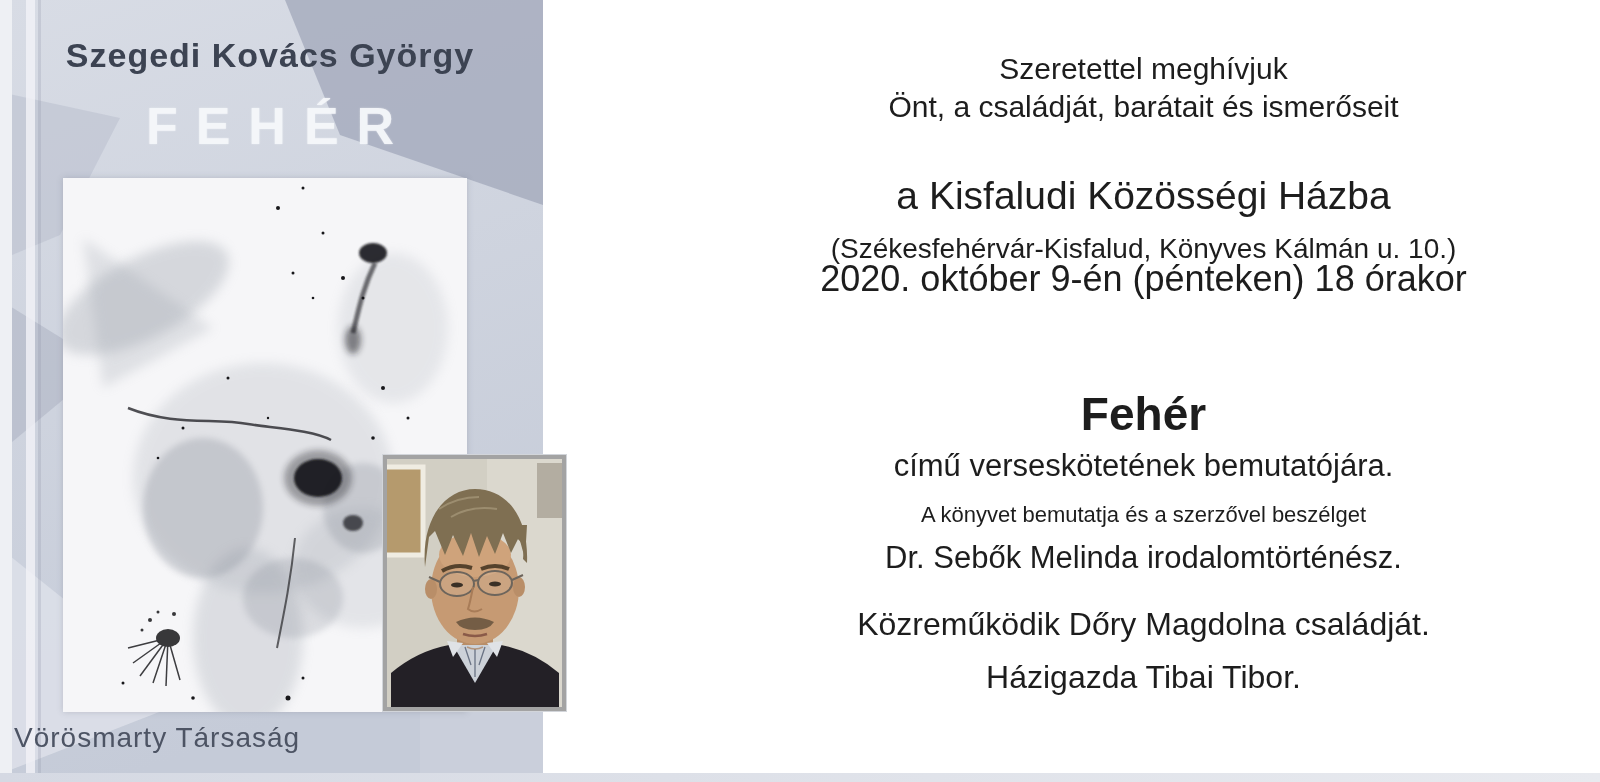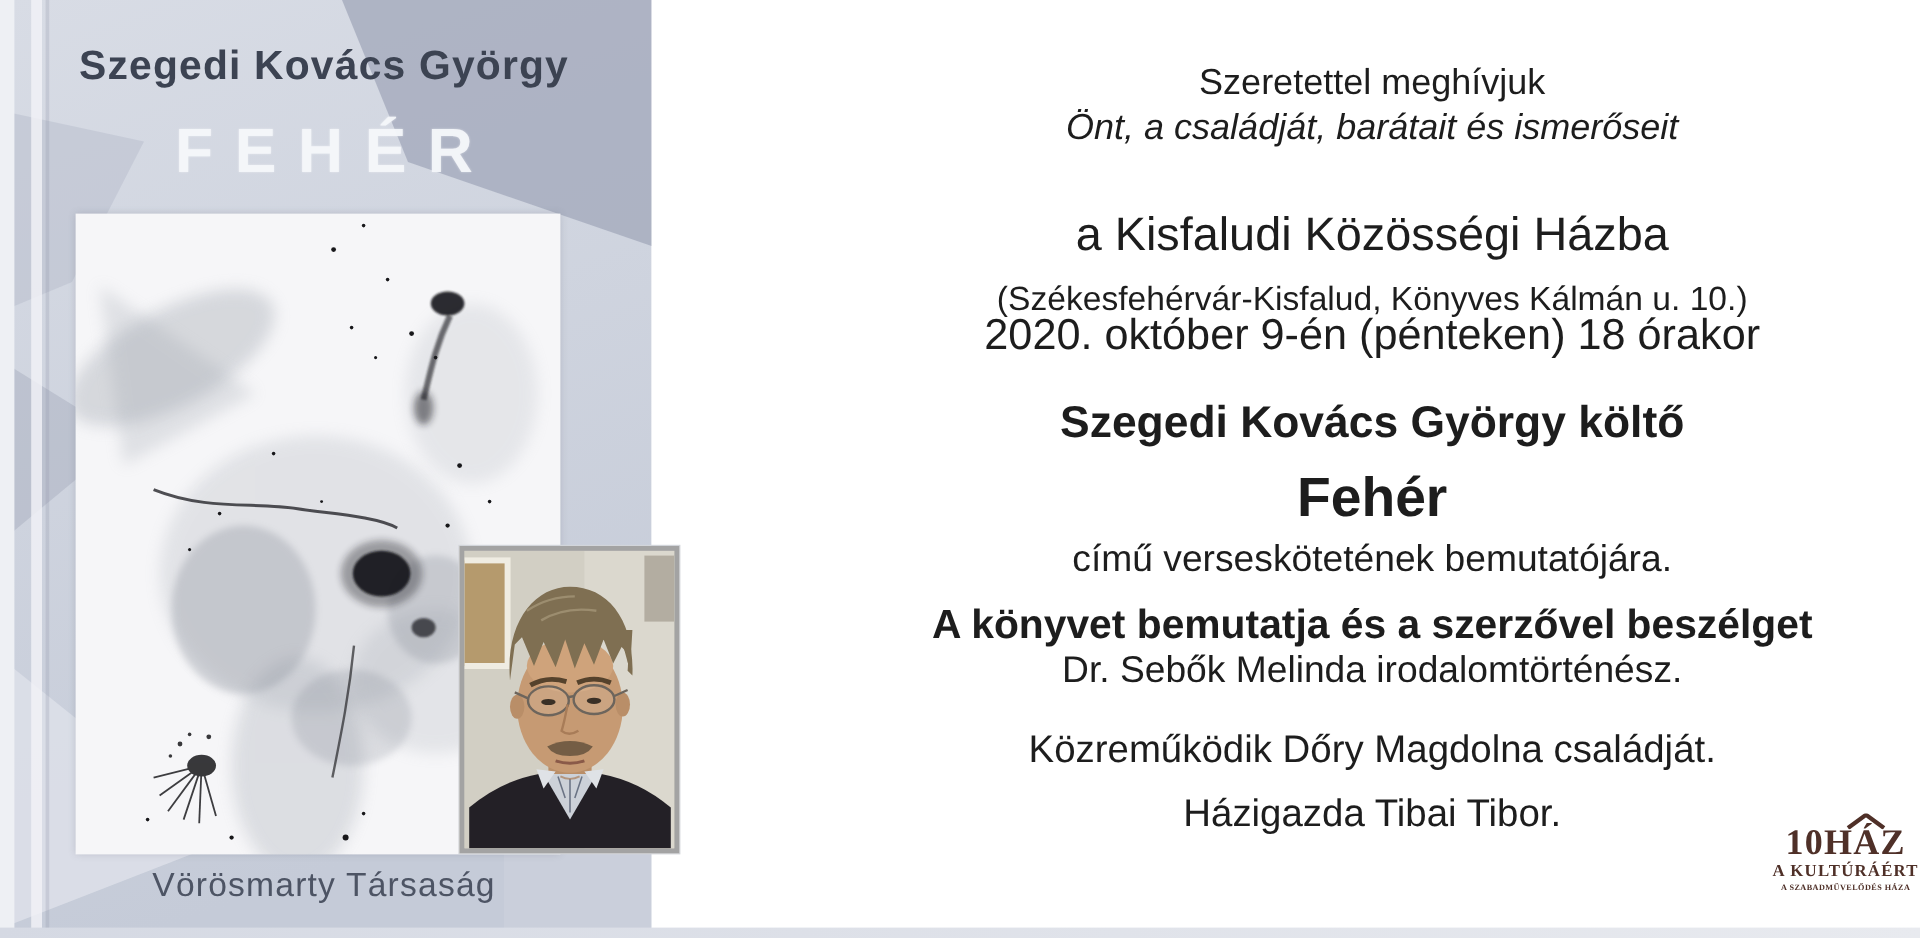--- a/index.html
+++ b/index.html
@@ -17,42 +17,42 @@
   .cover-title{
     position:absolute;left:14px;top:96px;width:512px;text-align:center;
     font-size:52px;font-weight:bold;letter-spacing:18px;padding-left:18px;box-sizing:border-box;
     color:rgba(244,246,250,0.93);text-shadow:0 0 2px rgba(255,255,255,0.5);
   }
   .art-panel{
     position:absolute;left:63px;top:178px;width:404px;height:534px;
     background:#f6f6f8;box-shadow:0 0 6px rgba(90,95,110,0.25);
   }
   .publisher{
-    position:absolute;left:14px;top:722px;width:512px;text-align:center;
+    position:absolute;left:14px;top:722px;width:512px;
     font-size:28px;color:#4d5464;letter-spacing:1px;
   }
   
   .photo{
     position:absolute;left:383px;top:455px;width:183px;height:256px;
     border:4px solid #a3a3a3;box-sizing:border-box;
     box-shadow:0 0 0 1px #d2d5da;background:#d4d1c6;overflow:hidden;
   }
   .photo svg{display:block;}
   
   .invite{position:absolute;left:545px;top:0;width:1055px;height:568px;color:#1d1d1d;}
   .invite .line{position:absolute;left:150px;right:8px;text-align:center;line-height:1.15;white-space:nowrap;}
   .l-greeting1{top:52px;font-size:30px;}
-  .l-greeting2{top:90px;font-size:30px;font-style:italic;}
+  .l-greeting2{top:90px;font-size:30px;}
   .l-venue{top:174px;font-size:39px;}
   .l-address{top:211px;font-size:28px;margin-top:22px;}
   .l-datetime{top:258px;font-size:36px;}
   .l-author{top:331px;font-size:37px;font-weight:bold;}
   .l-booktitle{top:388px;font-size:46px;font-weight:bold;}
   .l-bookline{top:448px;font-size:31px;}
-  .l-pres1{top:502px;font-size:34px;font-weight:bold;}
+  .l-pres1{top:502px;font-size:22px;}
   .l-pres2{top:540px;font-size:31px;}
   .l-contrib{top:606px;font-size:32px;}
   .l-host{top:659px;font-size:32px;}
   
   .logo{position:absolute;left:1476px;top:688px;width:124px;text-align:center;color:#4f3028;}
   .logo-main{
     position:relative;display:inline-block;line-height:1;
     font-family:"Liberation Serif",serif;font-weight:bold;font-size:30px;letter-spacing:1px;
   }
   .logo-roof{position:absolute;left:50px;top:-10px;}
@@ -213,34 +213,23 @@
       <path d="M80,188 Q88,192 96,188" stroke="#a87c58" stroke-width="1.5" fill="none" opacity="0.7"></path>
     </svg>
   </div>
 
   <div class="invite">
     <div class="line l-greeting1">Szeretettel meghívjuk</div>
     <div class="line l-greeting2">Önt, a családját, barátait és ismerőseit</div>
     <div class="line l-venue">a Kisfaludi Közösségi Házba</div>
     <div class="line l-address">(Székesfehérvár-Kisfalud, Könyves Kálmán u. 10.)</div>
     <div class="line l-datetime">2020. október 9-én (pénteken) 18 órakor</div>
-    <div class="line l-author">Szegedi Kovács György költő</div>
     <div class="line l-booktitle">Fehér</div>
     <div class="line l-bookline">című verseskötetének bemutatójára.</div>
     <div class="line l-pres1">A könyvet bemutatja és a szerzővel beszélget</div>
     <div class="line l-pres2">Dr. Sebők Melinda irodalomtörténész.</div>
     <div class="line l-contrib">Közreműködik Dőry Magdolna családját.</div>
     <div class="line l-host">Házigazda Tibai Tibor.</div>
   </div>
 
-  <div class="logo">
-    <div class="logo-main">
-      <svg class="logo-roof" width="34" height="13" viewBox="0 0 34 13">
-        <polyline points="2,12 17,1 32,12" fill="none" stroke="#4f3028" stroke-width="3.5"></polyline>
-      </svg>
-      <span>10HÁZ</span>
-    </div>
-    <div class="logo-tagline">A KULTÚRÁÉRT</div>
-    <div class="logo-subline">A SZABADMŰVELŐDÉS HÁZA</div>
-  </div>
 
   <div class="bottom-strip"></div>
 </div>
 
 </body></html>

